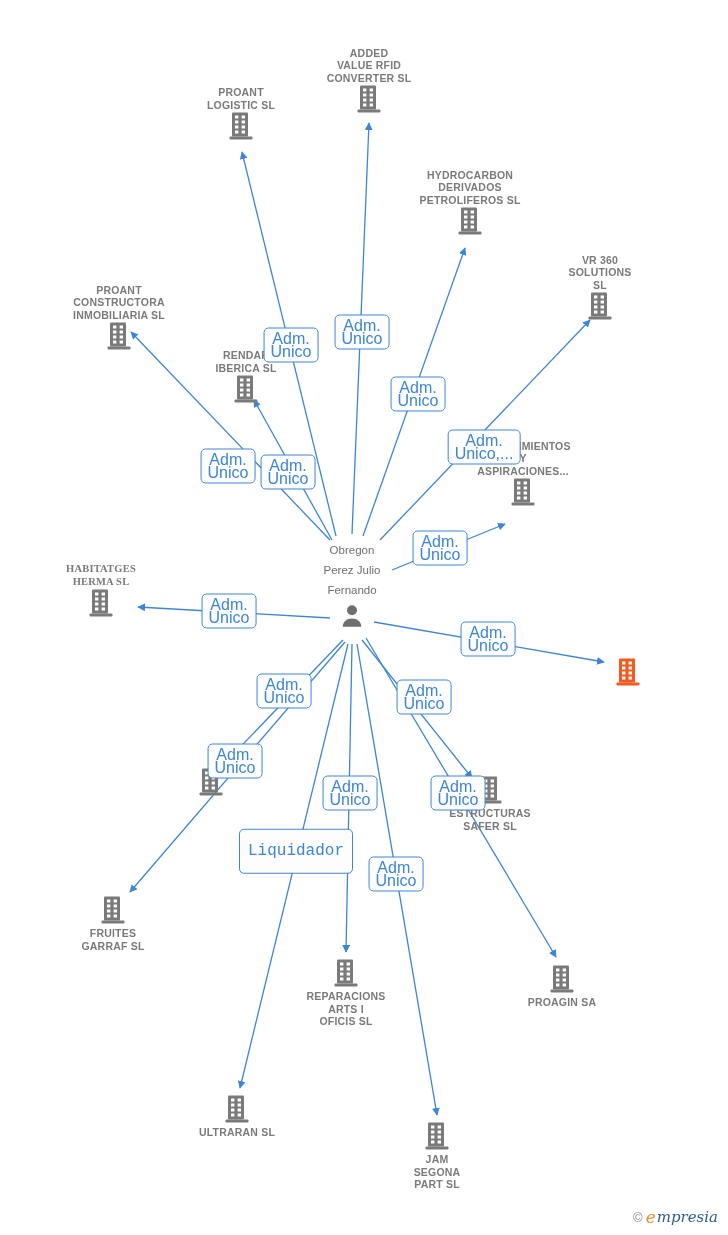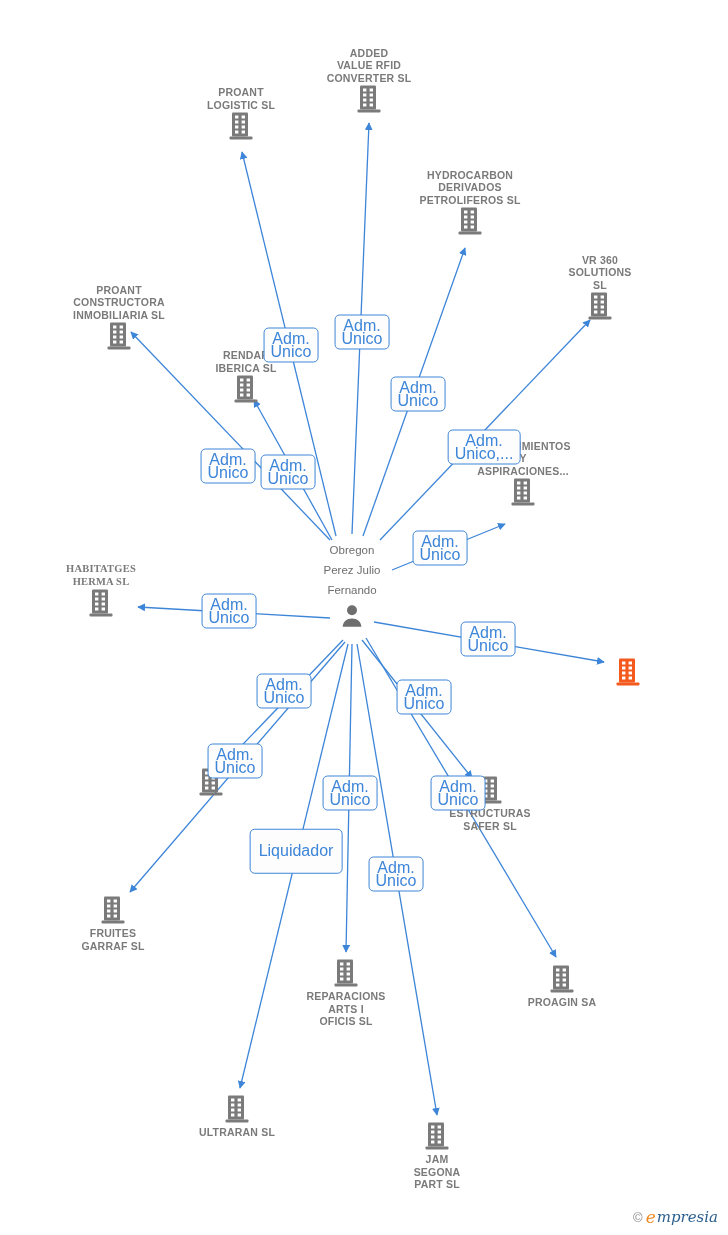--- a/index.html
+++ b/index.html
@@ -26,21 +26,21 @@
     white-space:pre-line;
   }
 
   
   .badge{
     position:absolute;transform:translate(-50%,-50%);
     border:1.4px solid #3d85d8;border-radius:5px;background:#fdfdfd;
     color:#3d85d8;font-size:16px;line-height:12.5px;text-align:center;
     padding:4px 6px;white-space:pre-line;box-sizing:border-box;
   }
-  .badge.one-line{padding:15px 8px;}
+  .badge.one-line{padding:15px 8px;font-family:Liberation Mono, monospace;}
 
   
   .watermark{
     position:absolute;right:10px;bottom:8px;display:flex;align-items:center;gap:3px;
   }
   .watermark .c{color:#8a8a8a;font-size:13px;}
   .watermark .e{color:#f08a24;font-size:17px;font-family:"DejaVu Serif",serif;font-style:italic;}
   .watermark .rest{color:#2b5f8e;font-size:15px;font-family:"DejaVu Serif",serif;font-style:italic;margin-left:-2px;}
 </style>
 </head>

